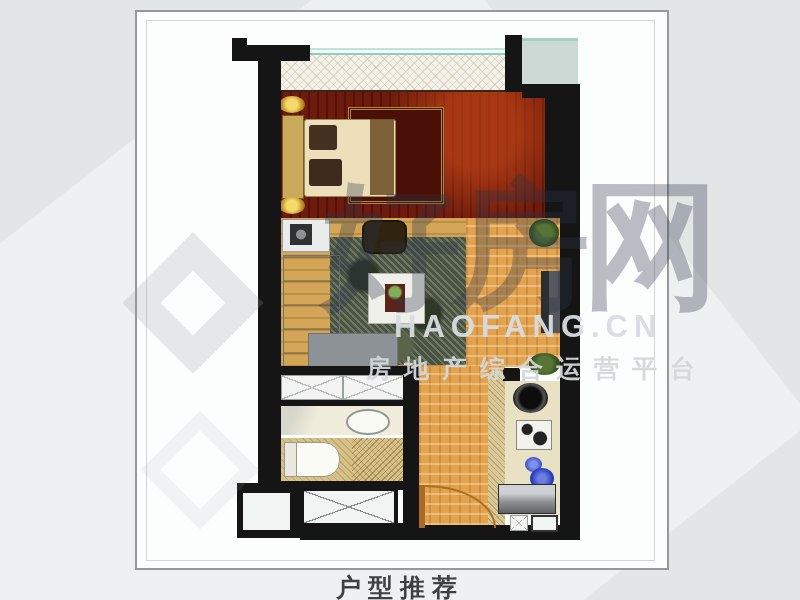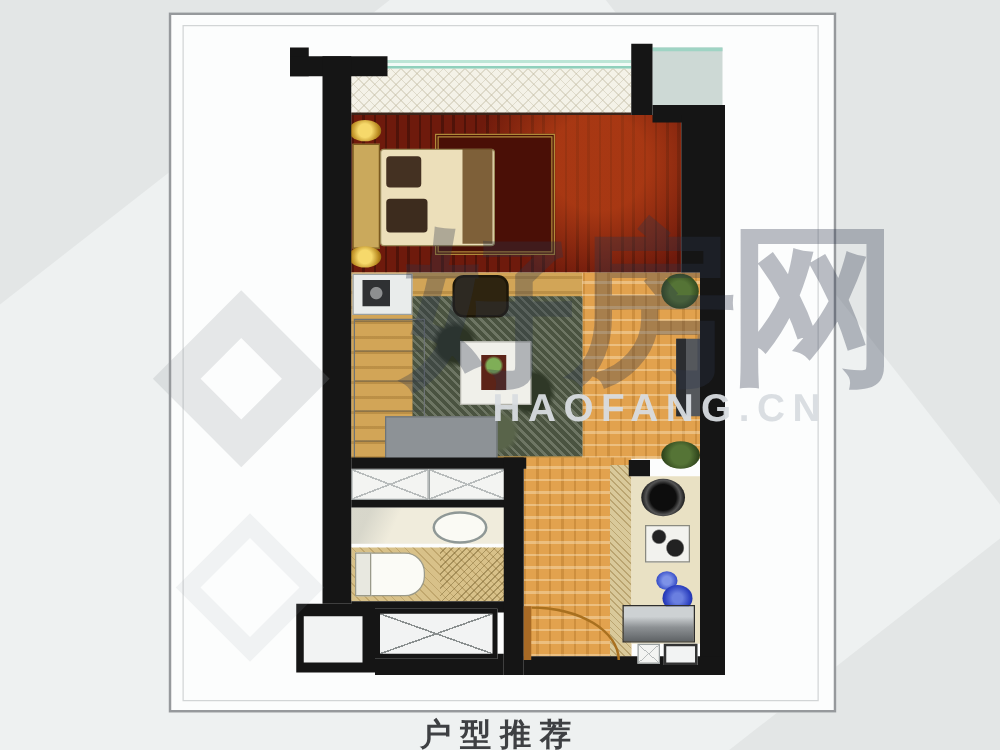--- a/index.html
+++ b/index.html
@@ -243,15 +243,16 @@
 
     <div class="abs door-leaf"></div>
     <div class="abs door-arc"></div>
   </div>
 
   <div class="abs wm-d1"></div>
   <div class="abs wm-d1-hole"></div>
   <div class="abs wm-d2"></div>
   <div class="abs wm wm-domain">HAOFANG.CN</div>
   <div class="abs wm wm-brand">好房网</div>
+  <div class="abs wm wm-tagline">房地产综合运营平台</div>
 
   <div class="abs caption">户型推荐</div>
 </div>
 
 </body></html>

